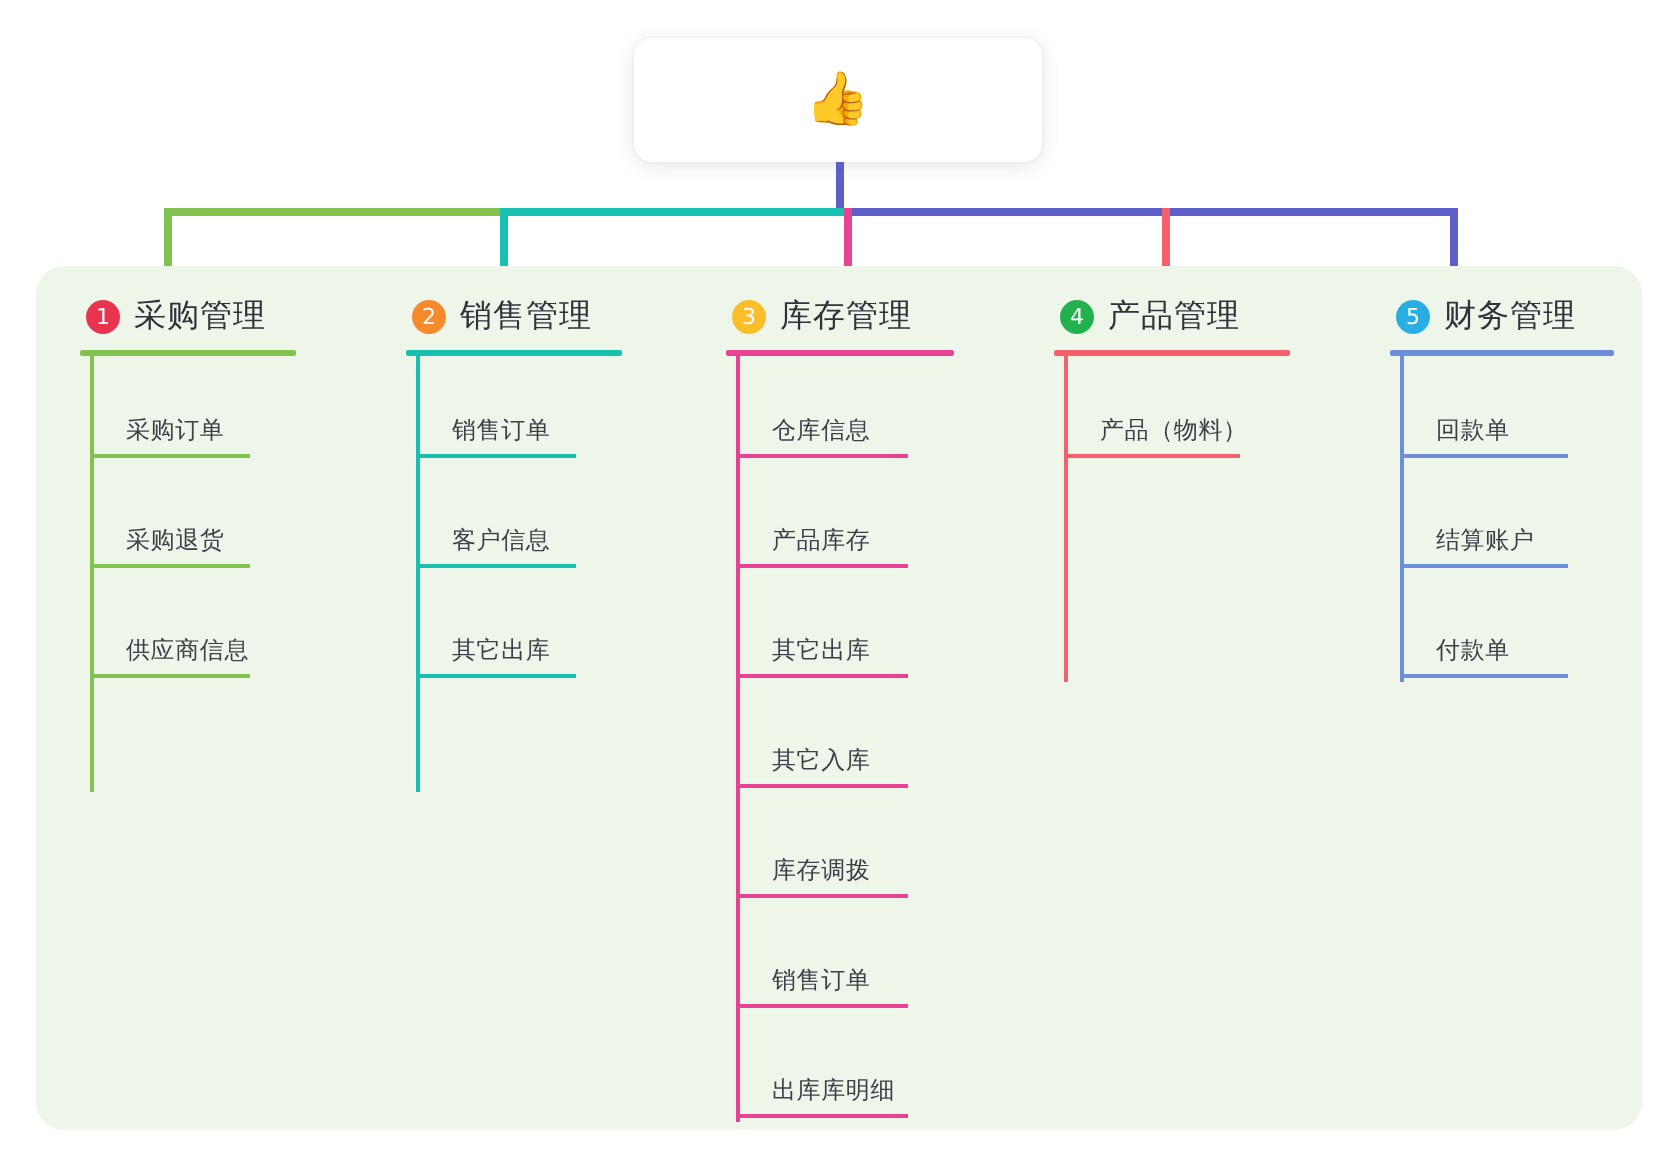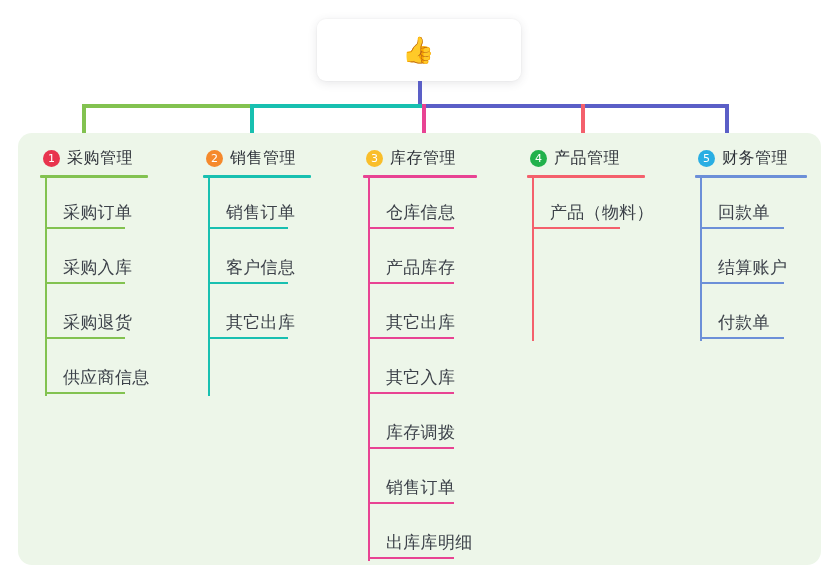--- a/index.html
+++ b/index.html
@@ -91,21 +91,21 @@
   
   .children{position:relative;padding-top:0;}
   .spine{
     position:absolute;left:5px;top:0;width:2px;
   }
   .leaf{
     position:relative;height:55px;
   }
   .leaf-label{
     position:absolute;left:23px;bottom:9px;
-    font-size:17px;color:#3c4149;white-space:nowrap;
+    font-size:12px;color:#3c4149;white-space:nowrap;
     letter-spacing:.3px;
   }
   .leaf-rule{
     position:absolute;left:5px;bottom:4px;
     height:2px;
   }
 </style>
 </head>
 <body>
 
@@ -133,24 +133,20 @@
         <span class="col-title">采购管理</span>
       </div>
       <div class="head-rule" style="width: 108px; background: rgb(130, 194, 80);"></div>
       <div class="children">
         <div class="spine" style="height: 218px; background: rgb(130, 194, 80);"></div>
         <div class="leaf">
           <span class="leaf-label">采购订单</span>
           <div class="leaf-rule" style="width: 80px; background: rgb(130, 194, 80);"></div>
         </div>
         <div class="leaf">
-          <span class="leaf-label">采购入库</span>
-          <div class="leaf-rule" style="width: 80px; background: rgb(130, 194, 80);"></div>
-        </div>
-        <div class="leaf">
           <span class="leaf-label">采购退货</span>
           <div class="leaf-rule" style="width: 80px; background: rgb(130, 194, 80);"></div>
         </div>
         <div class="leaf">
           <span class="leaf-label">供应商信息</span>
           <div class="leaf-rule" style="width: 80px; background: rgb(130, 194, 80);"></div>
         </div>
       </div>
     </div>
   <div class="column col-2">

